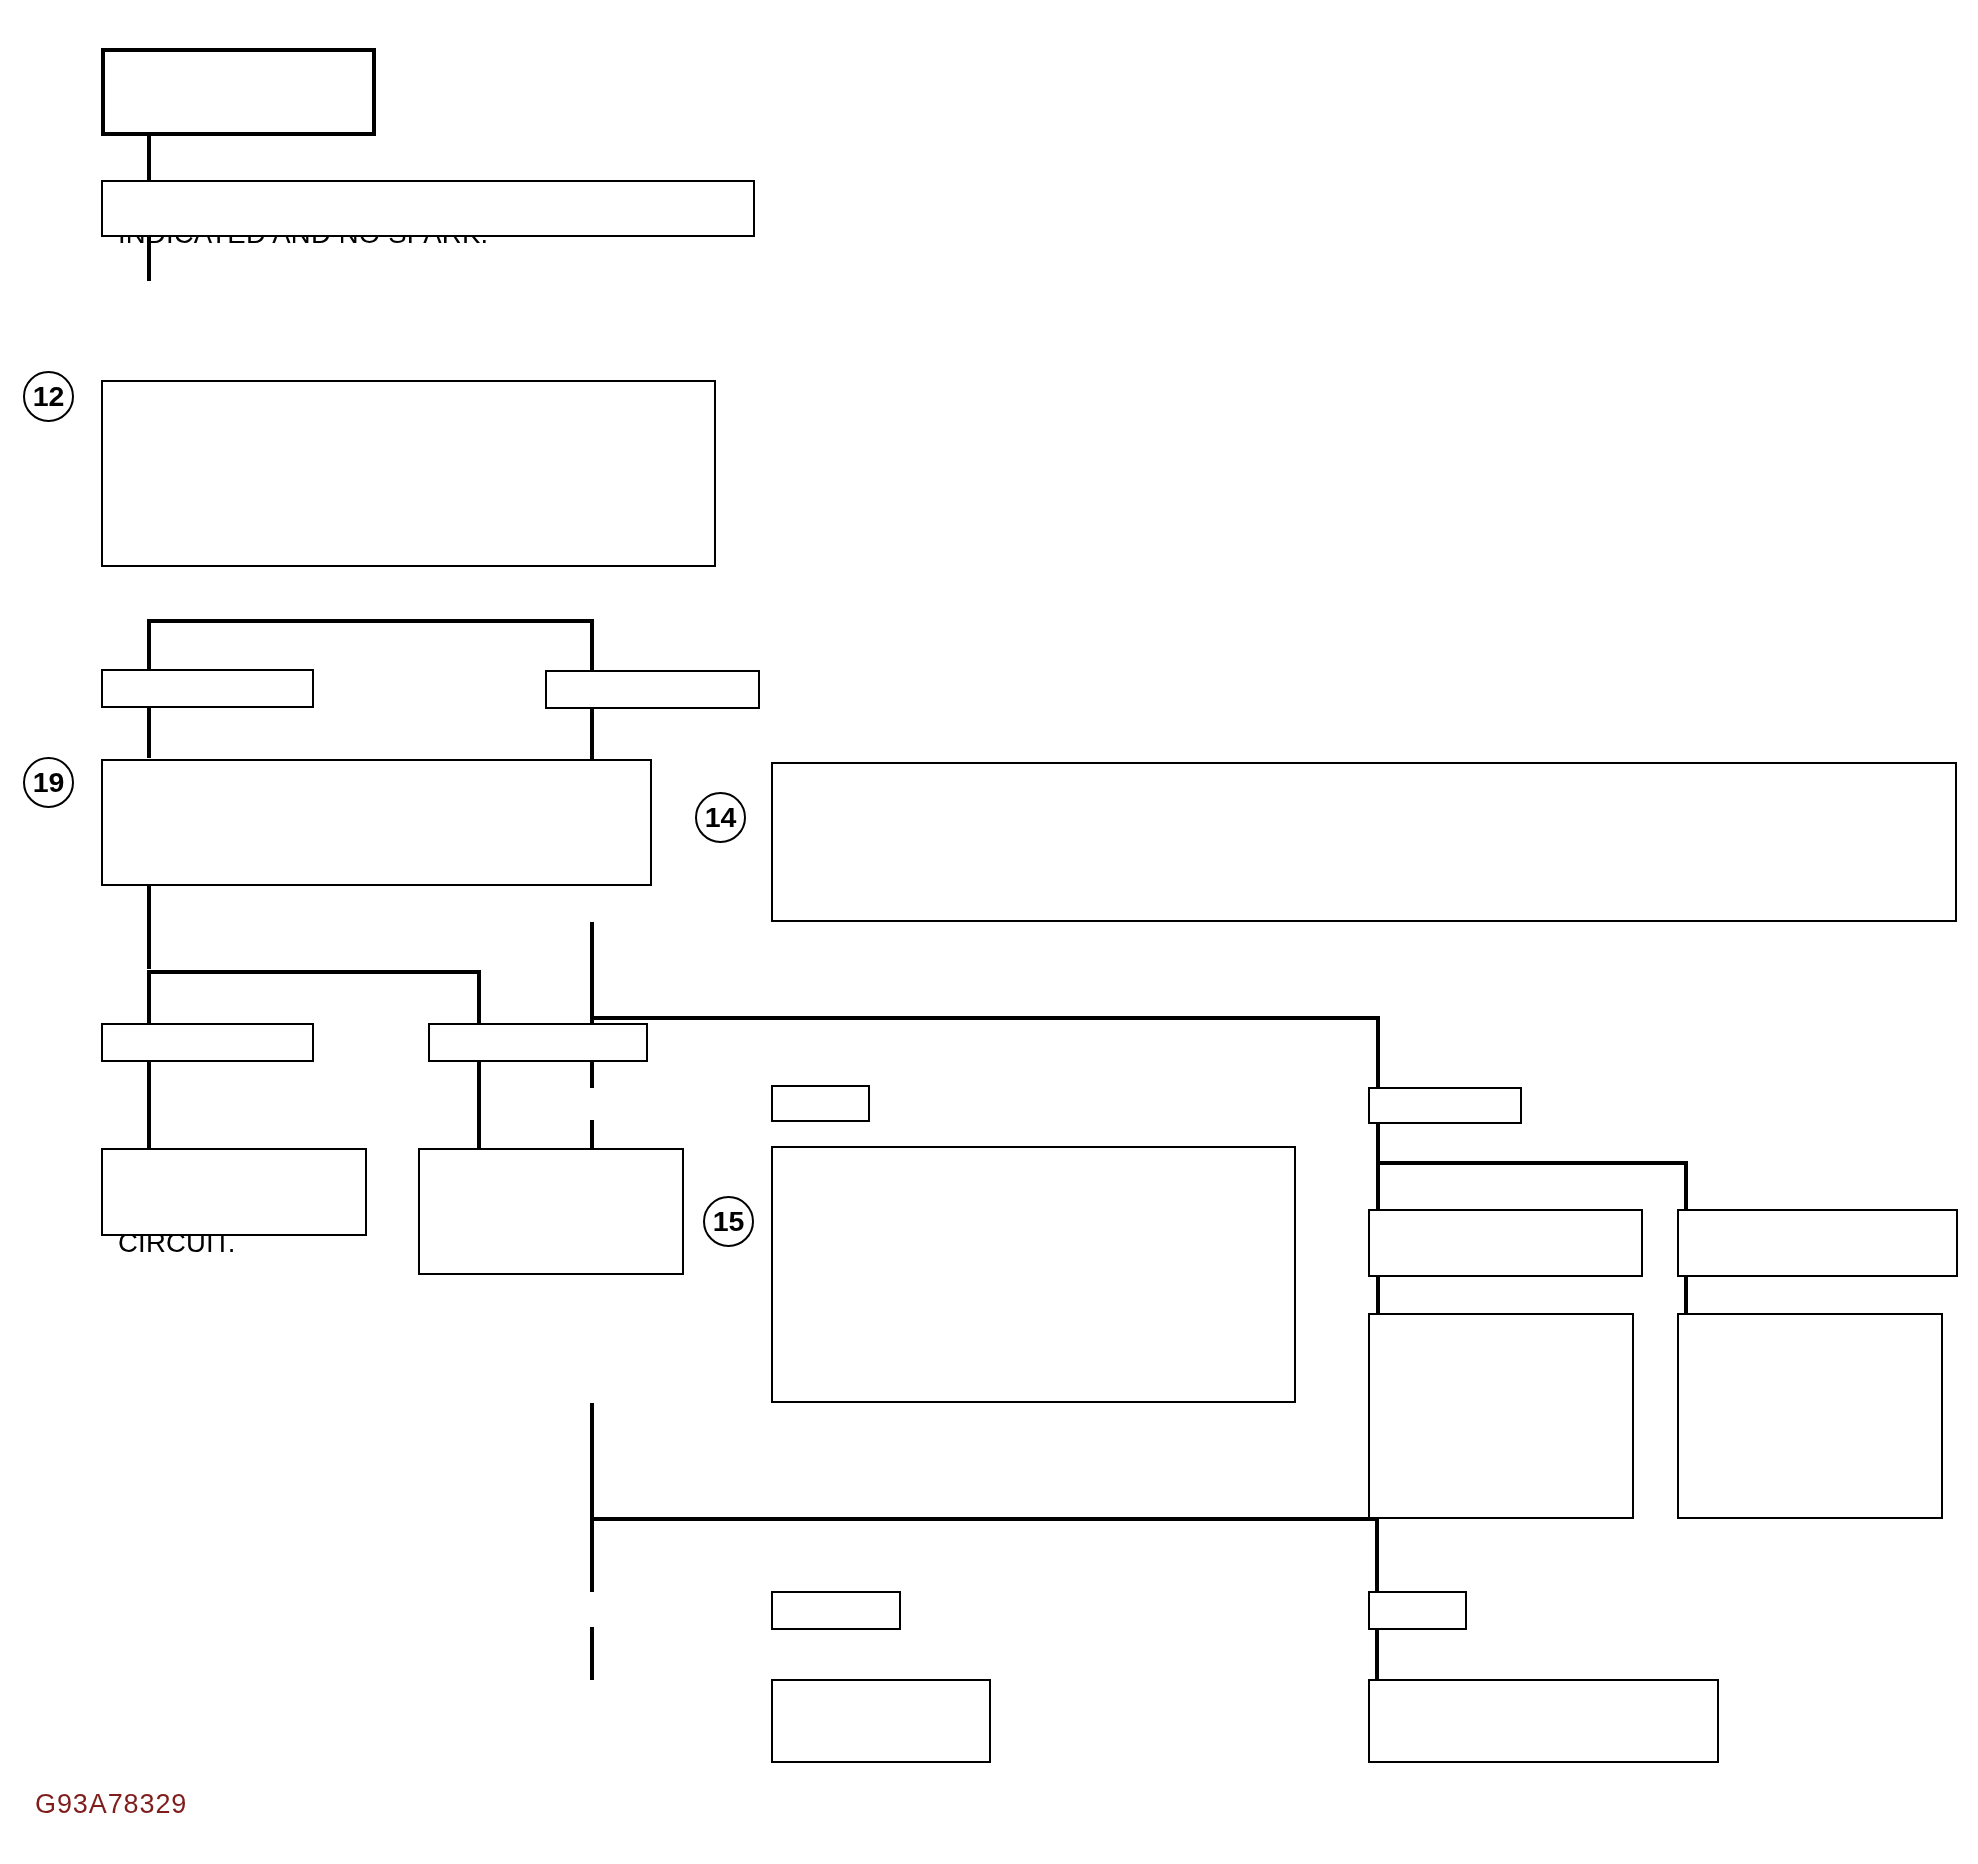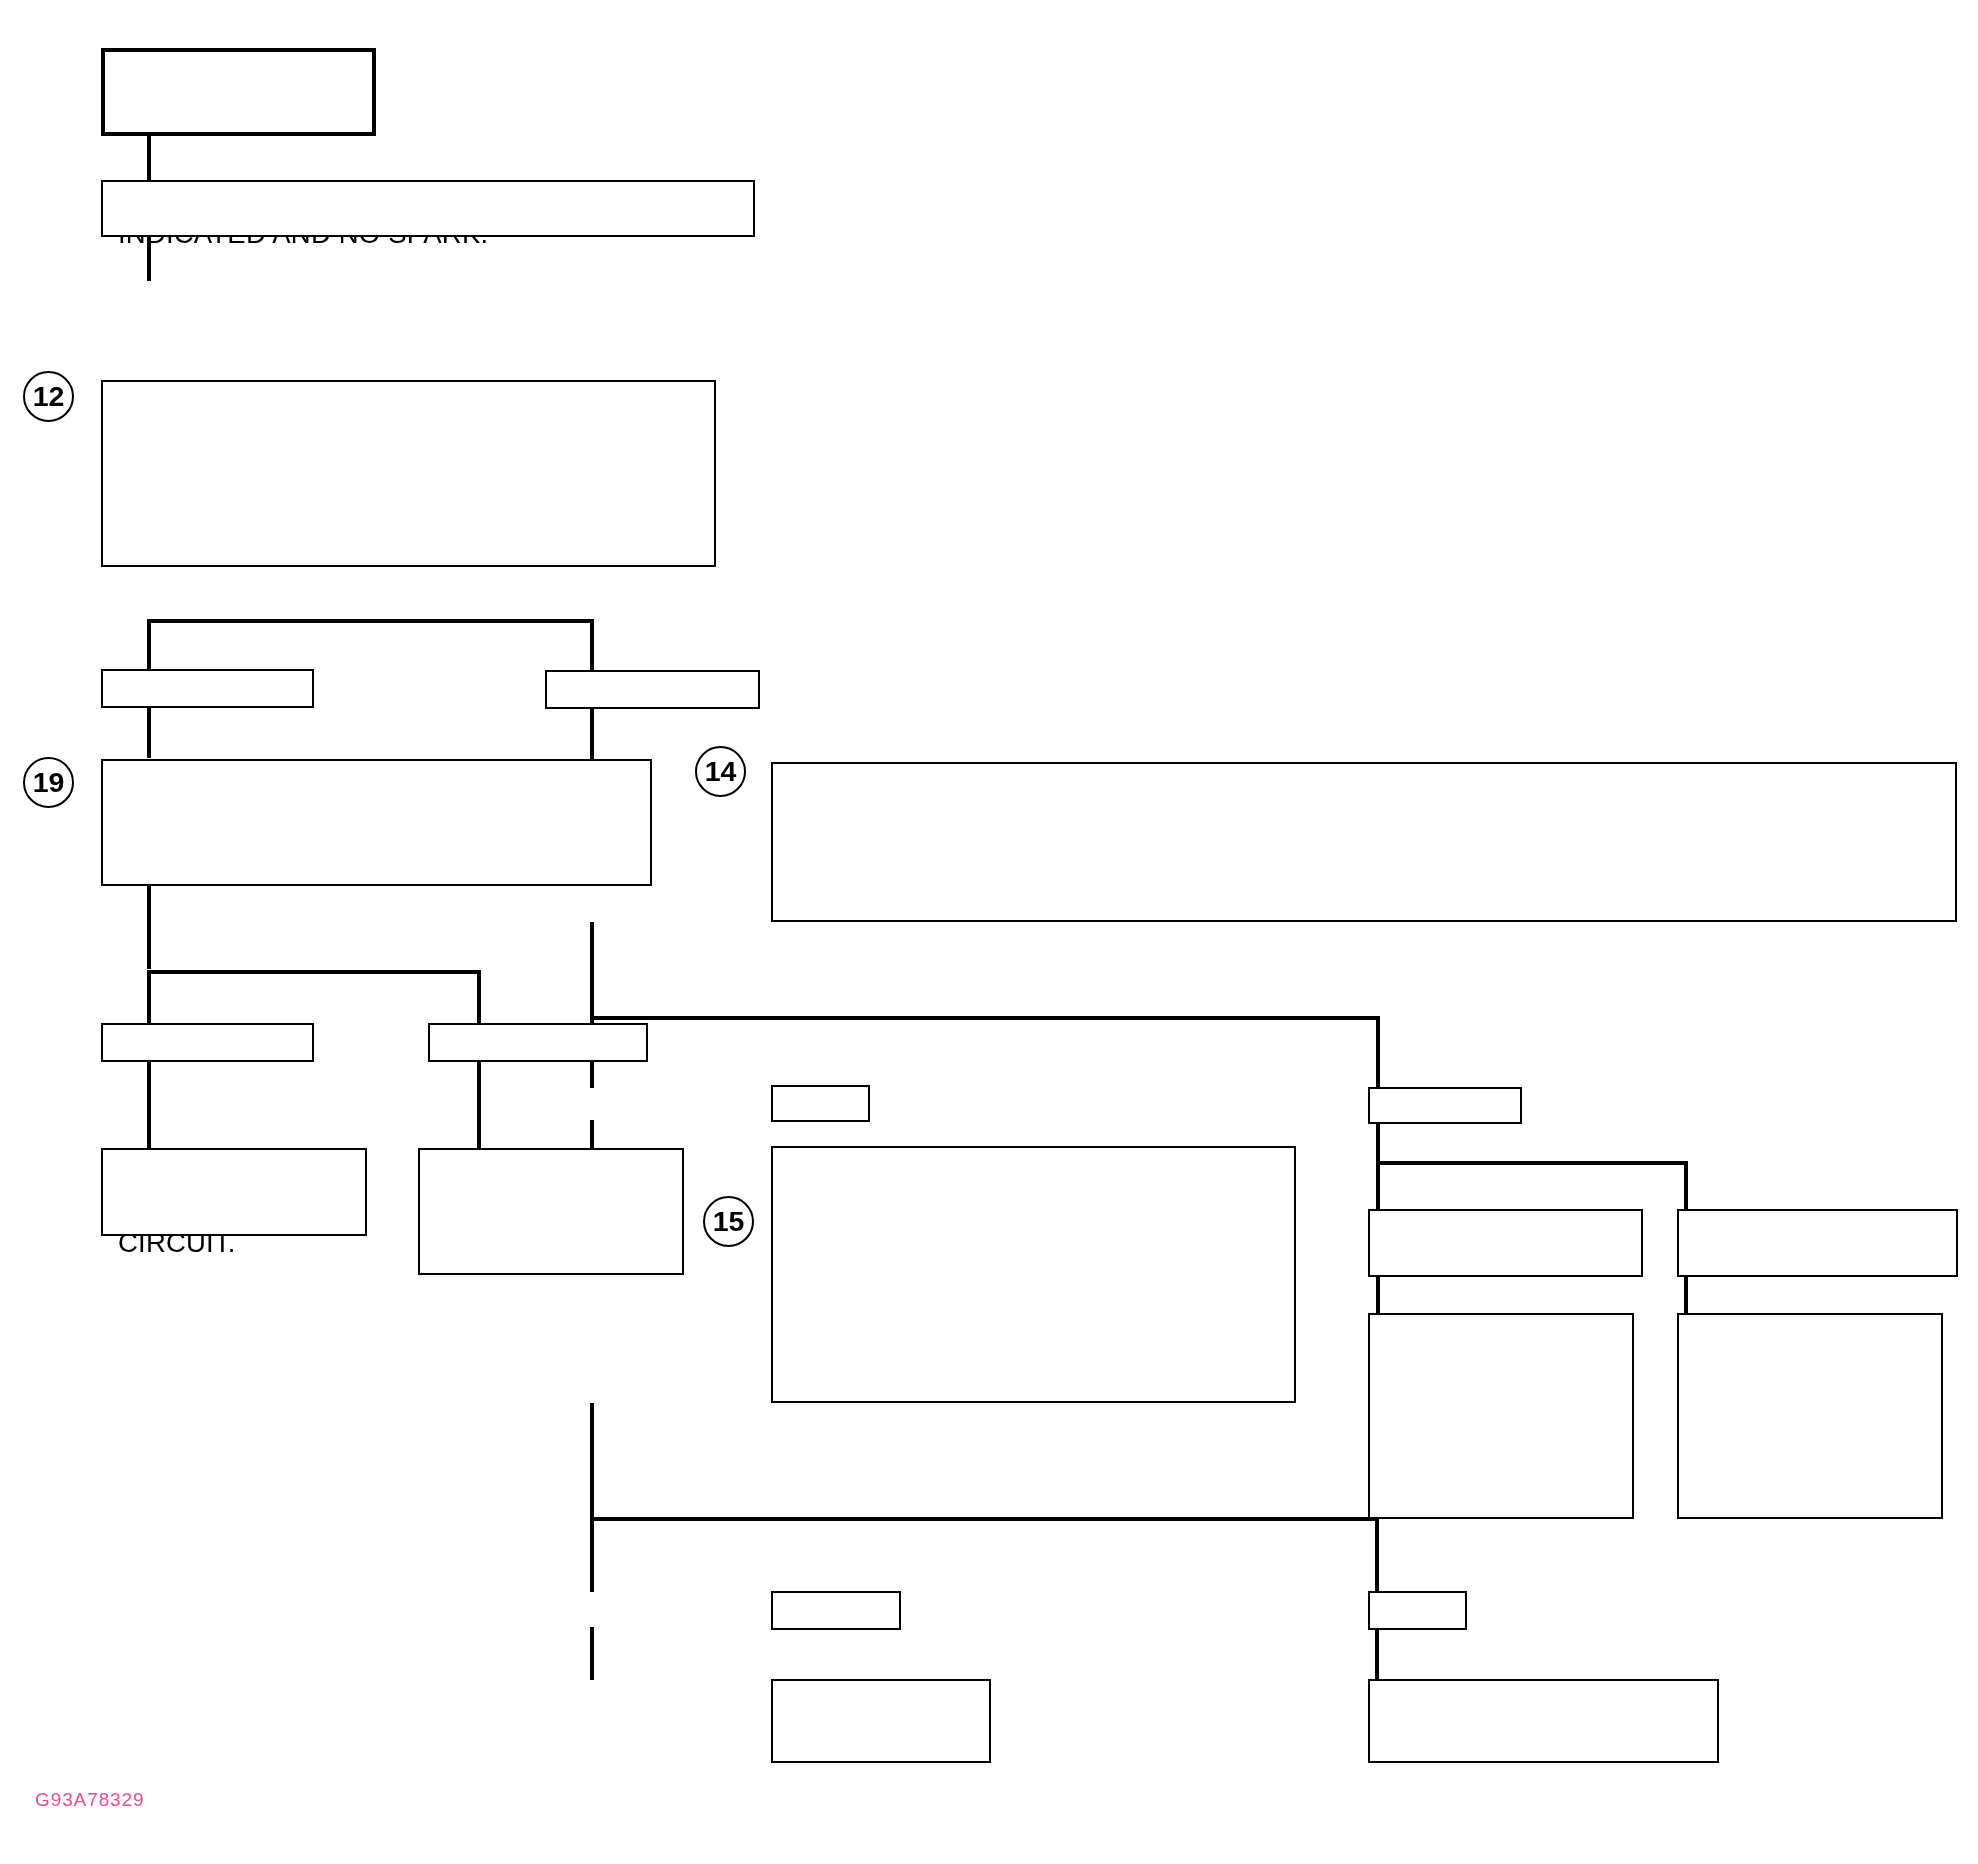--- a/index.html
+++ b/index.html
@@ -84,23 +84,23 @@
     font-size: 28.5px;
     font-weight: bold;
     line-height: 1;
     background: #fff;
     z-index: 9;
   }
 
   
   .footer-code {
     position: absolute;
-    font-size: 19px;
+    font-size: 27px;
     letter-spacing: 0.9px;
-    color: #ec4899;
+    color: #7f1d1d;
   }
 </style>
 </head>
 <body>
 
 <div id="page">
 
   <div class="ln v" style="left:147px; top:134px; height:46px;"></div>
 
   <div class="ln v" style="left:147px; top:235px; height:46px;"></div>
@@ -178,21 +178,21 @@
   <div class="box-text" style="left:562px; top:672px; width:195px;">LIGHT "ON"</div>
 
   <div class="step" style="left:23px; top:757px;">19</div>
   <div class="box" style="left:101px; top:759px; width:551px; height:127px;"></div>
   <div class="bullets" style="left:119px; top:762px; width:523px;">
     <span class="bullet-row">CONNECT TEST LIGHT FROM
 HARNESS TERMINAL "B" TO
 GROUND.</span>
   </div>
 
-  <div class="step" style="left:695px; top:746px;">14</div>
+  <div class="step" style="left:695px; top:792px;">14</div>
   <div class="box" style="left:771px; top:762px; width:1186px; height:160px;"></div>
   <div class="bullets" style="left:792px; top:770px; width:1157px;">
     <span class="bullet-row">DISCONNECT CRANKSHAFT POSITION 3-WAY CONNECTOR FROM
 EI MODULE.</span>
     <span class="bullet-row">WITH OHMMETER IN 2K OHMS POSITION, PROBE HARNESS TERMINALS
 "B1 &amp; B3" (SHOULD READ BETWEEN 900-1200 OHMS).</span>
   </div>
 
   <div class="box" style="left:101px; top:1023px; width:213px; height:39px;"></div>
   <div class="box-text" style="left:118px; top:1025px; width:193px;">LIGHT "ON"</div>

